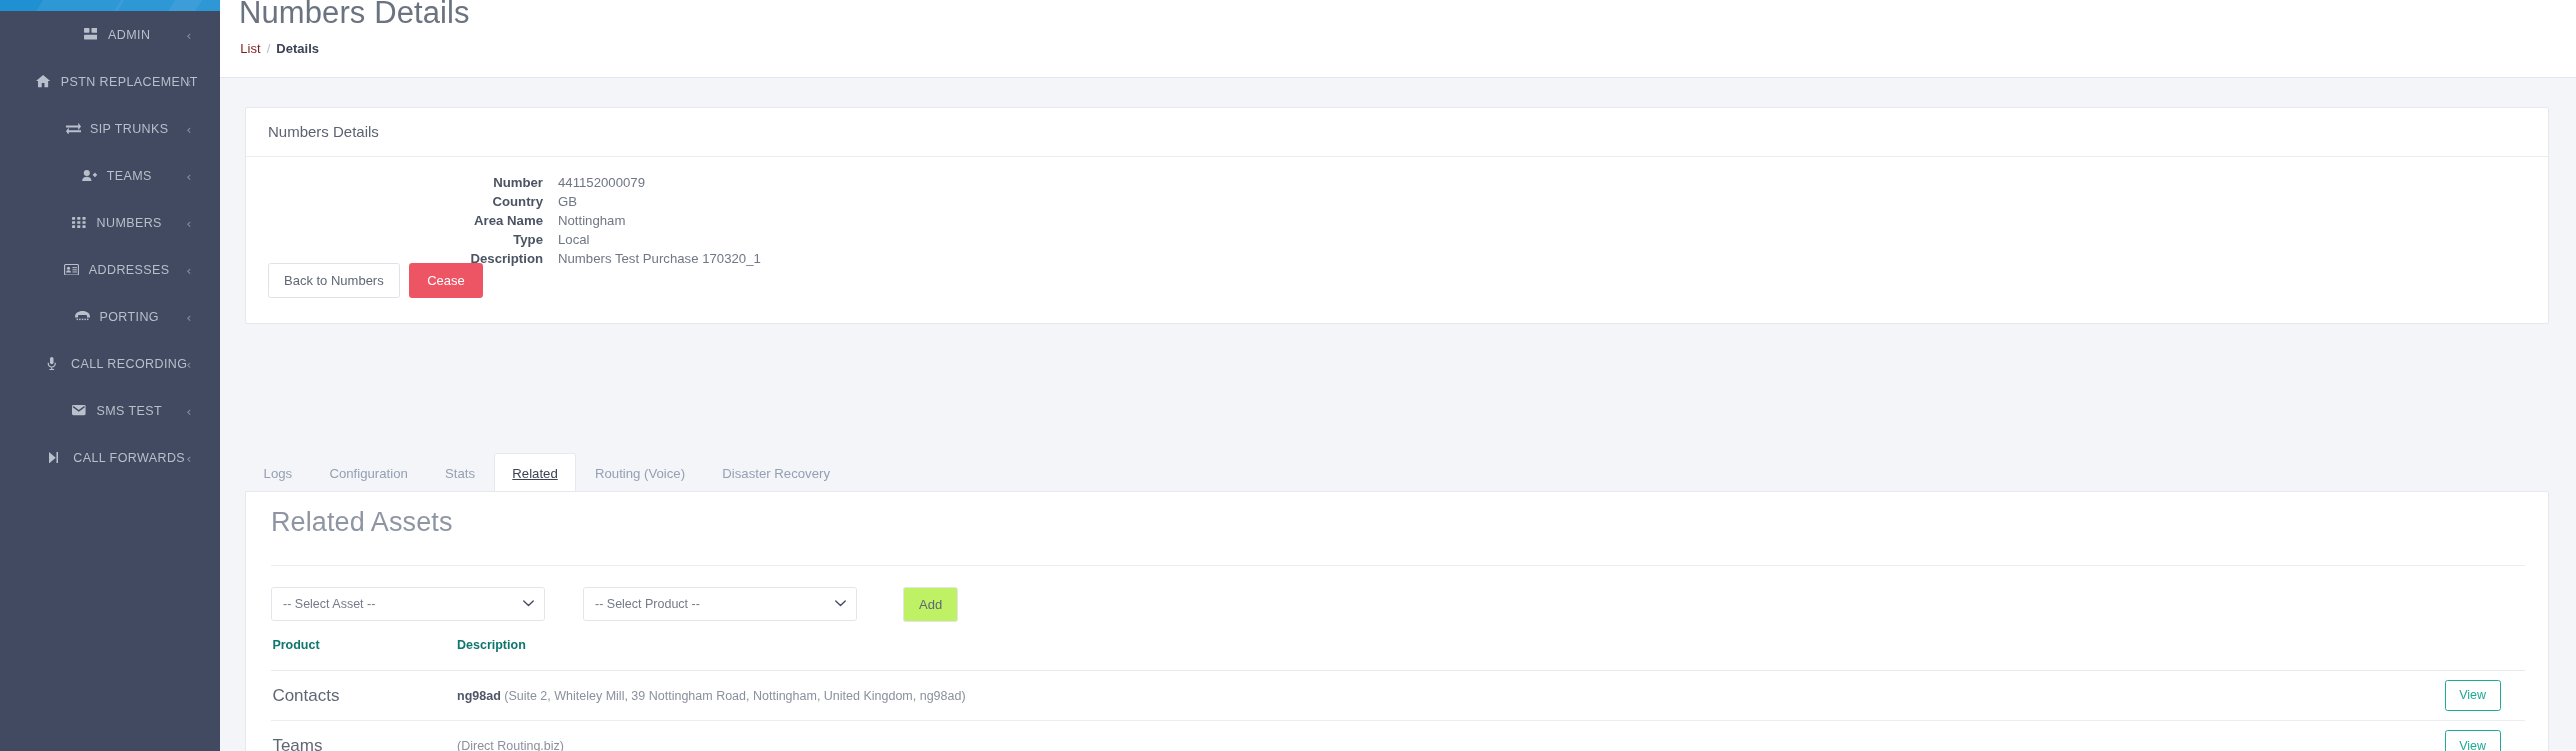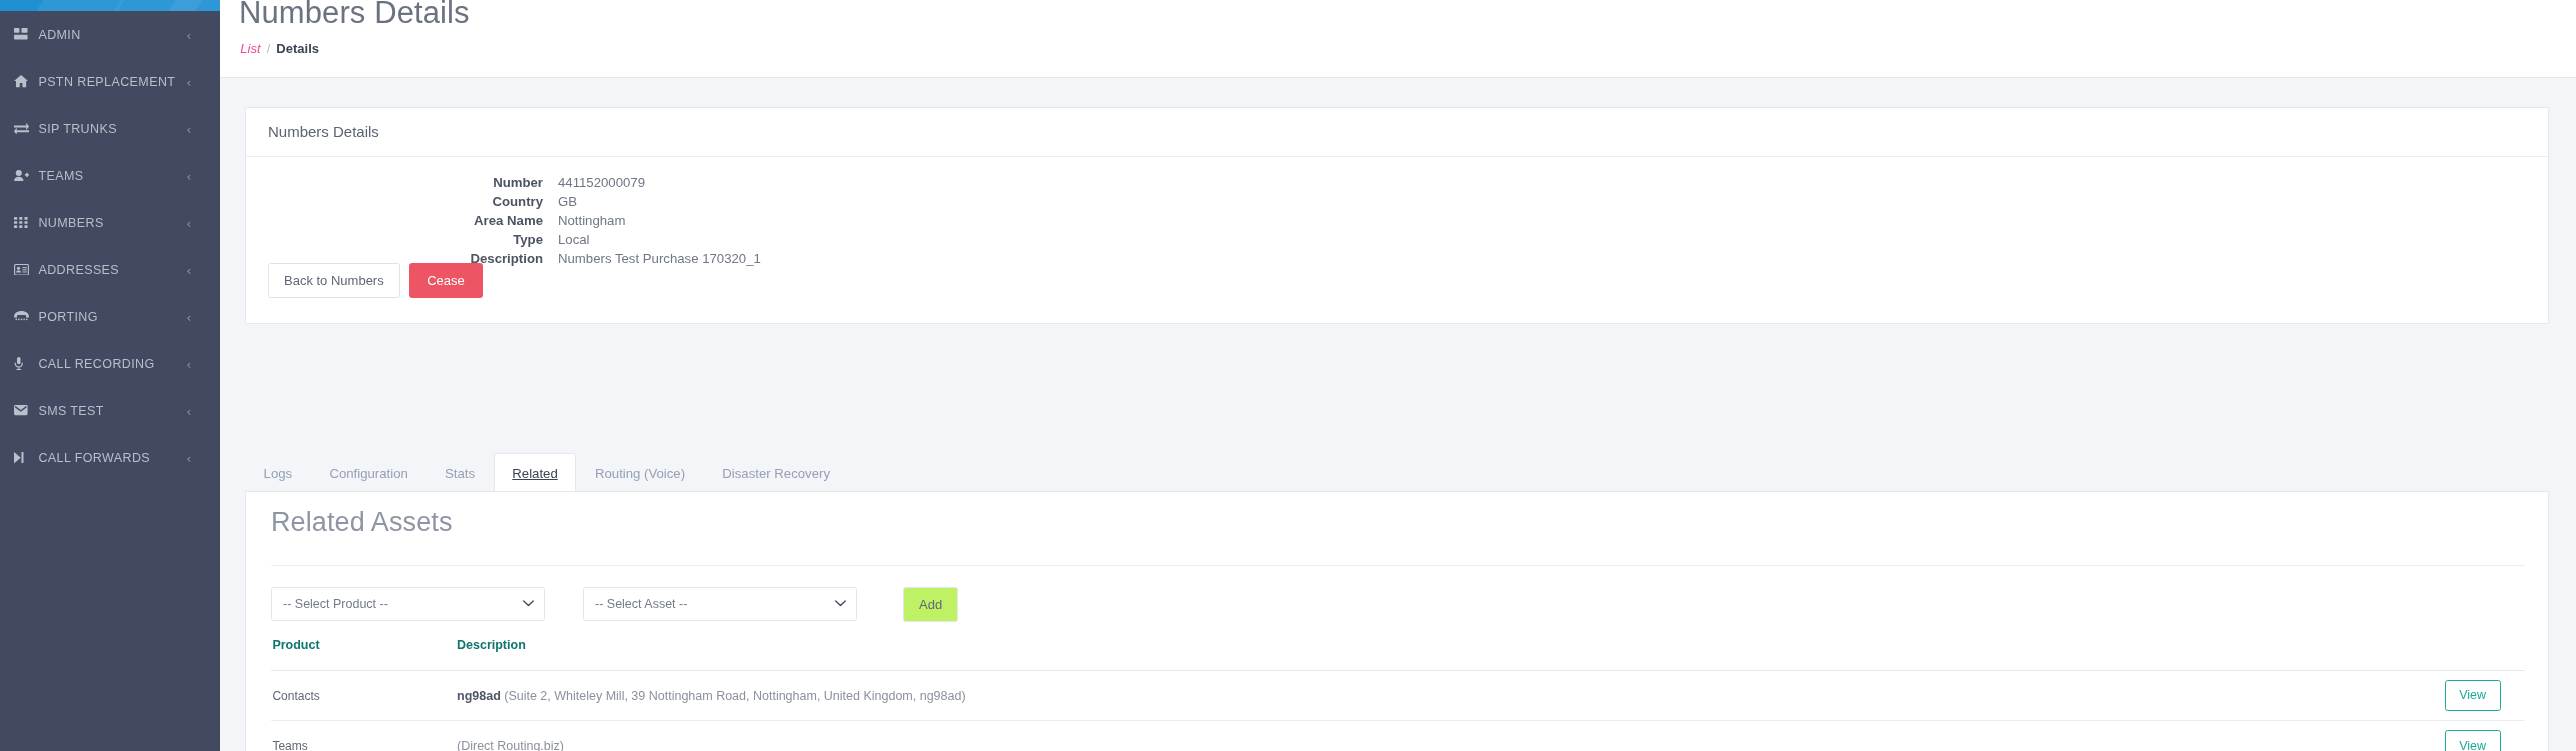--- a/index.html
+++ b/index.html
@@ -34,20 +34,21 @@
     background: rgba(255,255,255,0.07);
     transform: skewX(-32deg);
   }
   .nav-item {
     position: relative;
     height: 47px;
     display: flex;
     align-items: center;
     padding-left: 14px;
     cursor: pointer;
+    justify-content: center;
   }
   .nav-icon {
     width: 20.3px;
     flex: 0 0 20.3px;
     display: flex;
     align-items: center;
     justify-content: flex-start;
     color: #b6bcc9;
   }
   .nav-icon svg { display: block; fill: #b9bfcb; }
@@ -93,21 +94,21 @@
     letter-spacing: 0.1px;
   }
   #breadcrumb {
     position: absolute;
     left: 20.3px; top: 41px;
     font-size: 13px;
     display: flex;
     align-items: center;
     gap: 6.1px;
   }
-  #breadcrumb .crumb-link { color: #ec4899; font-style: italic; }
+  #breadcrumb .crumb-link { color: #7f1d1d; }
   #breadcrumb .crumb-sep { color: #b6bdc9; }
   #breadcrumb .crumb-current { color: #3b4354; font-weight: 700; }
 
   #content-area {
     position: absolute;
     left: 0; top: 77px;
     width: 2356px;
     height: 674px;
     background: #f4f5f9;
     border-top: 0.7px solid #e3e6ed;
@@ -289,21 +290,21 @@
   .col-desc { flex: 1 1 auto; }
   .col-action { width: 81px; flex: 0 0 81px; display: flex; justify-content: flex-end; }
   .tbl-row {
     display: flex;
     align-items: center;
     height: 50px;
     border-bottom: 0.7px solid #ebedf1;
   }
   .tbl-row:last-child { border-bottom: none; }
   .cell-product {
-    font-size: 12px;
+    font-size: 17px;
     color: #5f6775;
   }
   .cell-desc {
     font-size: 12.5px;
     color: #8a909d;
   }
   .cell-desc b { color: #4f5767; font-weight: 700; }
   .btn-view {
     background: #ffffff;
     border: 0.7px solid #1cab95;
@@ -499,30 +500,30 @@
         <div class="tab active">Related</div>
         <div class="tab">Routing (Voice)</div>
         <div class="tab">Disaster Recovery</div>
       </div>
 
     <div id="related-card" class="card">
       <div id="related-title">Related Assets</div>
       <div id="related-divider"></div>
 
       <div id="filters">
-        <div id="select-product" class="select-box">
-          <span class="sel-text">-- Select Product --</span>
+        <div id="select-asset" class="select-box">
+          <span class="sel-text">-- Select Asset --</span>
           <span class="chev">
             <svg width="11" height="6.8" viewBox="0 0 16 10" aria-hidden="true">
                 <path d="M1 1.5 L8 8 L15 1.5" stroke="#414a60" stroke-width="2" fill="none" stroke-linecap="round" stroke-linejoin="round"></path>
               </svg>
           </span>
         </div>
-        <div id="select-asset" class="select-box">
-          <span class="sel-text">-- Select Asset --</span>
+        <div id="select-product" class="select-box">
+          <span class="sel-text">-- Select Product --</span>
           <span class="chev">
             <svg width="11" height="6.8" viewBox="0 0 16 10" aria-hidden="true">
                 <path d="M1 1.5 L8 8 L15 1.5" stroke="#414a60" stroke-width="2" fill="none" stroke-linecap="round" stroke-linejoin="round"></path>
               </svg>
           </span>
         </div>
         <button id="btn-add" class="btn">Add</button>
       </div>
 
       <div id="assets-table">

